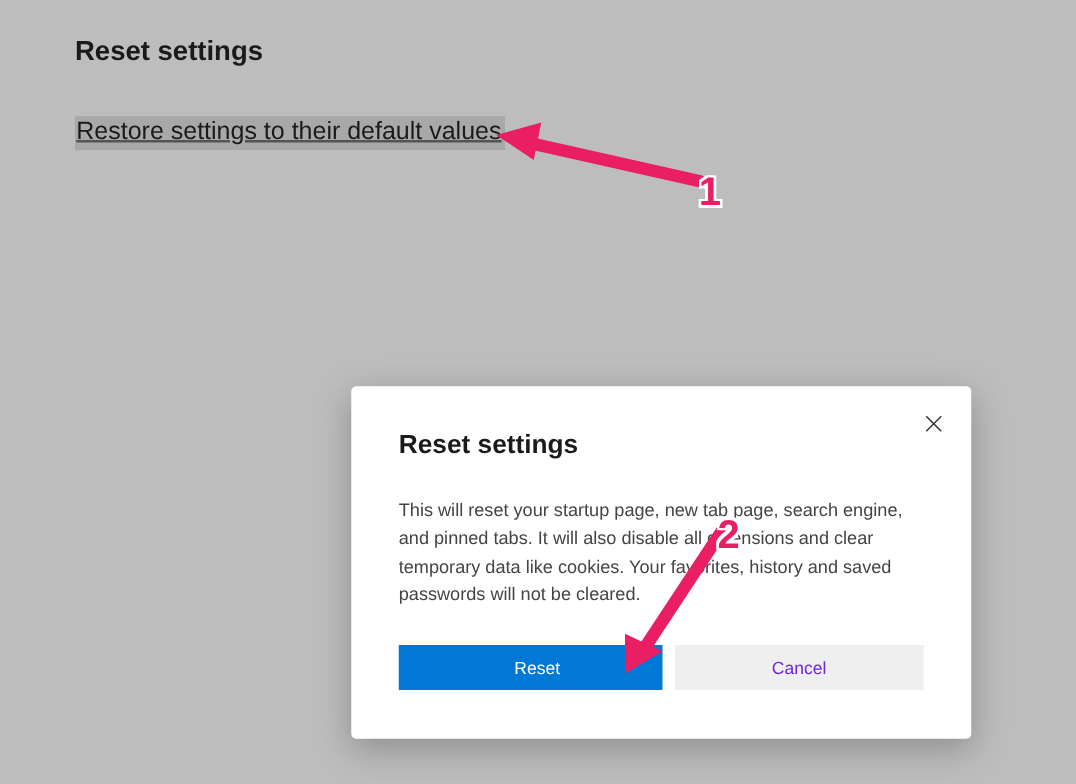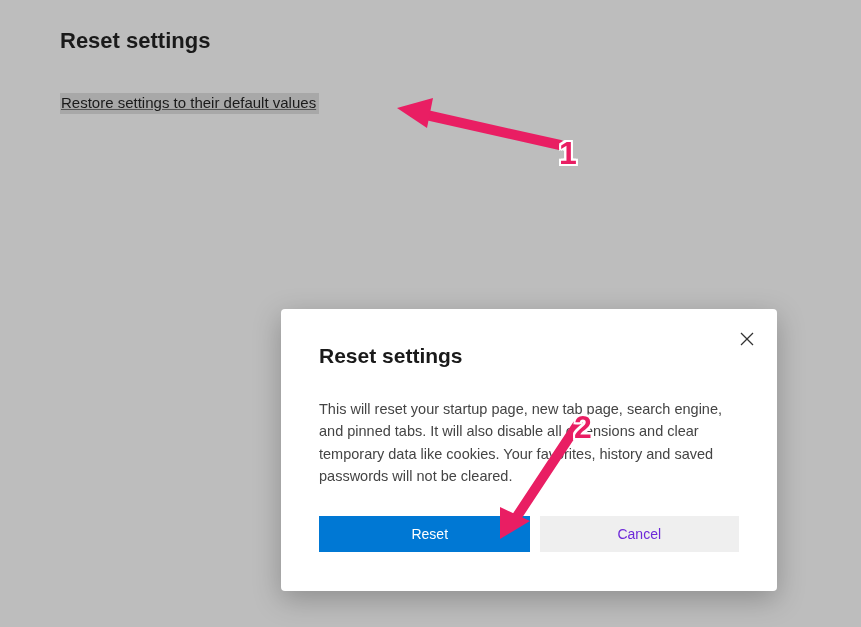--- a/index.html
+++ b/index.html
@@ -23,21 +23,21 @@
       left: 60px;
       font-size: 22px;
       font-weight: 600;
       color: #1a1a1a;
     }
     
     .settings-link {
       position: absolute;
       top: 93px;
       left: 60px;
-      font-size: 15px;
+      font-size: 20px;
       color: #1a1a1a;
       background: #a8a8a8;
       padding: 1px 3px 3px 1px;
       text-decoration: underline;
       text-decoration-color: rgba(0,0,0,0.5);
       cursor: pointer;
     }
     
     .dialog {
       position: absolute;

